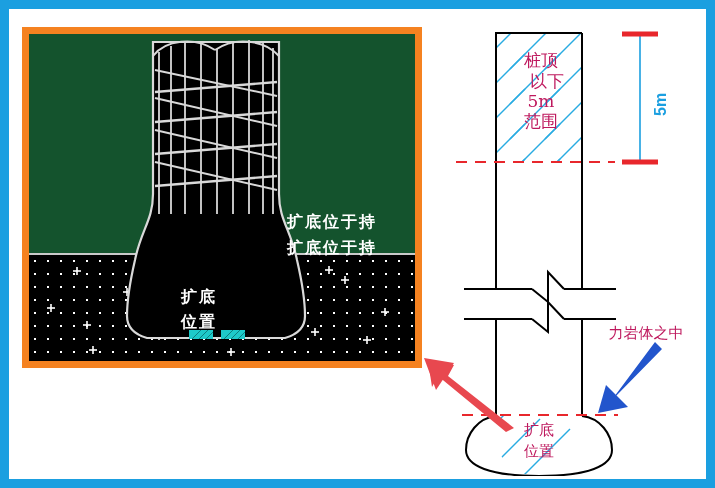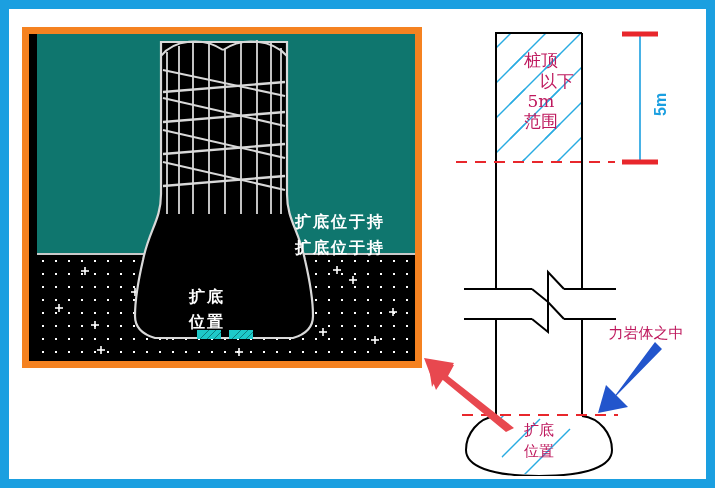--- a/index.html
+++ b/index.html
@@ -29,23 +29,23 @@
     position: absolute;
     left: 22px; top: 27px;
     width: 400px; height: 341px;
     box-sizing: border-box;
     border: 7px solid #f58220;
     background: #000000;
     overflow: hidden;
   }
   #photo-inner {
     position: absolute;
-    left: 8px; top: 0;
+    left: 0; top: 0;
     width: 386px; height: 327px;
-    background: #0f766e;
+    background: #14532d;
     overflow: hidden;
   }
   .photo-svg { position: absolute; left: 0; top: 0; }
   .cn-white {
     position: absolute;
     color: #ffffff;
     font-family: "DejaVu Serif", "Liberation Serif", serif;
     font-weight: bold;
     letter-spacing: 2px;
     white-space: nowrap;
@@ -320,21 +320,21 @@
         <line x1="182" y1="148" x2="218" y2="148" stroke="#e8272c" stroke-width="5"></line>
       </g>
 
       <g fill="#2255cc">
         <path d="M 222 335 L 175 383 L 183 391 L 160 397 L 166 375 L 174 383 L 215 328 Z"></path>
         <path d="M 158 399 L 166 371 L 188 393 Z"></path>
       </g>
     </svg>
 
     <div class="red-label" style="left:62px; top:38px; width:78px; font-size:17px;">桩顶</div>
-    <div class="red-label" style="left:78px; top:59px; width:78px; font-size:17px;">以下</div>
+    <div class="red-label" style="left:68px; top:59px; width:78px; font-size:17px;">以下</div>
     <div class="red-label" style="left:62px; top:79px; width:78px; font-size:17px;">5m</div>
     <div class="red-label" style="left:62px; top:99px; width:78px; font-size:17px;">范围</div>
 
     <div class="red-label" style="left:158px; top:312px; width:96px; font-size:15px;">力岩体之中</div>
 
     <div class="red-label" style="left:60px; top:409px; width:78px; font-size:15px;">扩底</div>
     <div class="red-label" style="left:60px; top:430px; width:78px; font-size:15px;">位置</div>
 
     <div class="dim-label" style="left:212px; top:102px;">5m</div>
   </div>

